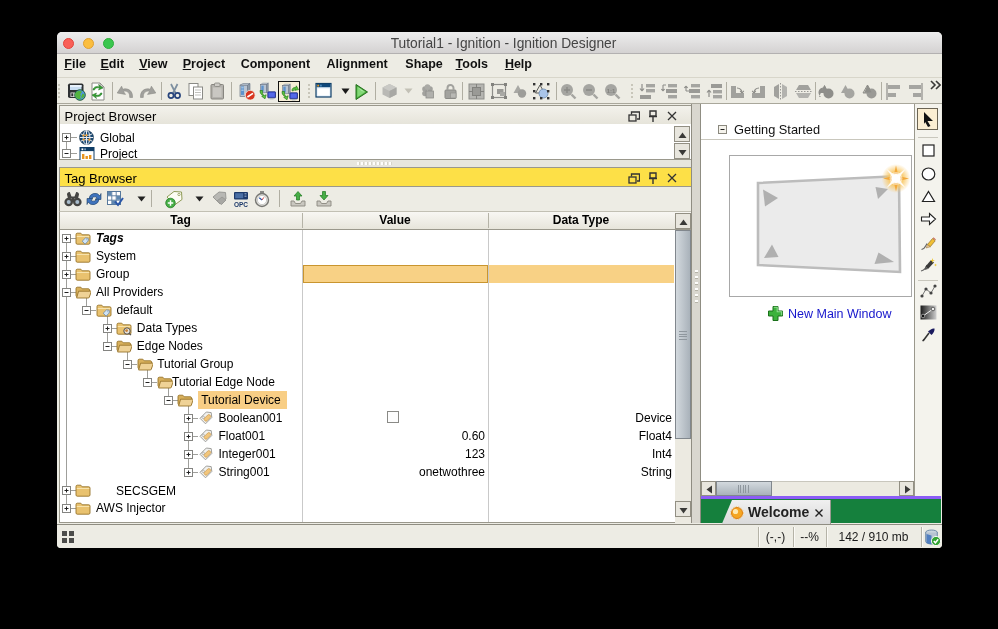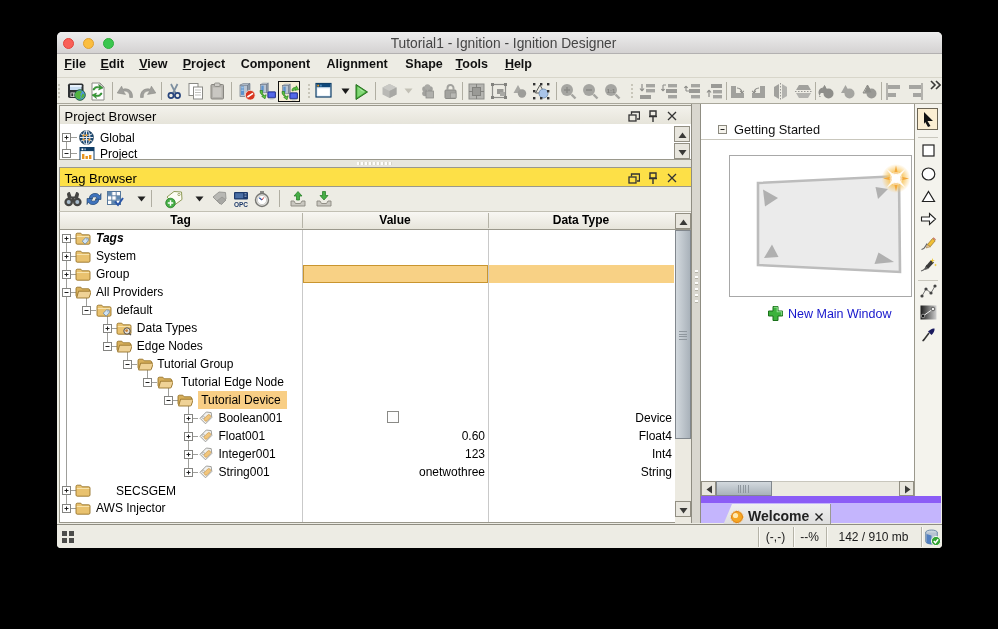--- a/index.html
+++ b/index.html
@@ -587,21 +587,21 @@
           <use href="#foldo"></use>
         </svg>
       <div class="row" style="left:100.2px;top:323px;">Tutorial Group</div>
       <div class="hline" style="left:95.3px;top:349.5px;width:5px"></div>
       <svg class="abs" style="left:86.3px;top:345.5px" width="9" height="9">
           <use href="#expM"></use>
         </svg>
       <svg class="abs" style="left:100.0px;top:342px" width="16" height="16">
           <use href="#foldo"></use>
         </svg>
-      <div class="row" style="left:124px;top:341px;">Tutorial Edge Node</div>
+      <div class="row" style="left:115px;top:341px;">Tutorial Edge Node</div>
       <div class="hline" style="left:115.7px;top:367.5px;width:5px"></div>
       <div class="abs" style="left:141px;top:359px;width:89px;height:18px;background:#f8ce85"></div>
       <svg class="abs" style="left:106.7px;top:363.5px" width="9" height="9">
           <use href="#expM"></use>
         </svg>
       <svg class="abs" style="left:120.4px;top:360px" width="16" height="16">
           <use href="#foldo"></use>
         </svg>
       <div class="row" style="left:144.2px;top:359px;">Tutorial Device</div>
       <div class="hline" style="left:136.1px;top:385.5px;width:5px"></div>
@@ -792,21 +792,21 @@
           <circle cx="3" cy="11" r="1.8" fill="#111" stroke="#bbb" stroke-width="0.7"></circle>
           <circle cx="13" cy="4" r="1.8" fill="#eee" stroke="#333" stroke-width="0.7"></circle>
         </svg>
       <svg class="abs" style="left:6px;top:222px" width="15" height="17" viewBox="0 0 15 17">
           <path d="M2 15l6-8" stroke="#333" stroke-width="1.6"></path>
           <path d="M7 5.5L10.5 9c2-2 3.5-4.5 3-6.5c-2-0.5-4.5 1-6.5 3z" fill="#1a1a5e"></path>
           <path d="M1.5 15.5c-0.5-1.5 1-3 2.5-2.5z" fill="#333"></path>
         </svg>
     </div>
 
-    <div id="tabbar" class="abs" style="left:644px;top:464px;width:240px;height:27px;background:#c4b5fd;border-top:7px solid #8b5cf6">
+    <div id="tabbar" class="abs" style="left:644px;top:464px;width:240px;height:27px;background:#15803d;border-top:3px solid #8b5cf6">
       <div class="abs" style="left:20px;top:1px;width:110px;height:26px;background:linear-gradient(#f0f0f0,#d8d8d8);clip-path:polygon(11px 0, 100% 0, 100% 100%, 0 100%);border-right:1px solid #9a9a92"></div>
       <svg class="abs" style="left:29px;top:7px" width="14" height="14" viewBox="0 0 14 14">
           <circle cx="7" cy="7" r="5.5" fill="#f5a623"></circle>
           <circle cx="7" cy="7" r="5.5" fill="none" stroke="#e08010" stroke-width="1"></circle>
           <circle cx="5.5" cy="5.5" r="2.6" fill="#ffe9b0"></circle>
           <circle cx="7" cy="7" r="6.5" fill="none" stroke="#f5c35f" stroke-width="0.8" stroke-dasharray="1 1.6"></circle>
         </svg>
       <div class="abs" style="left:47px;top:5px;font-size:14px;font-weight:bold;color:#222">Welcome</div>
       <svg class="abs" style="left:113px;top:9px" width="10" height="10" viewBox="0 0 10 10">
           <path d="M1.5 1.5l7 7M8.5 1.5l-7 7" stroke="#222" stroke-width="1.4"></path>

